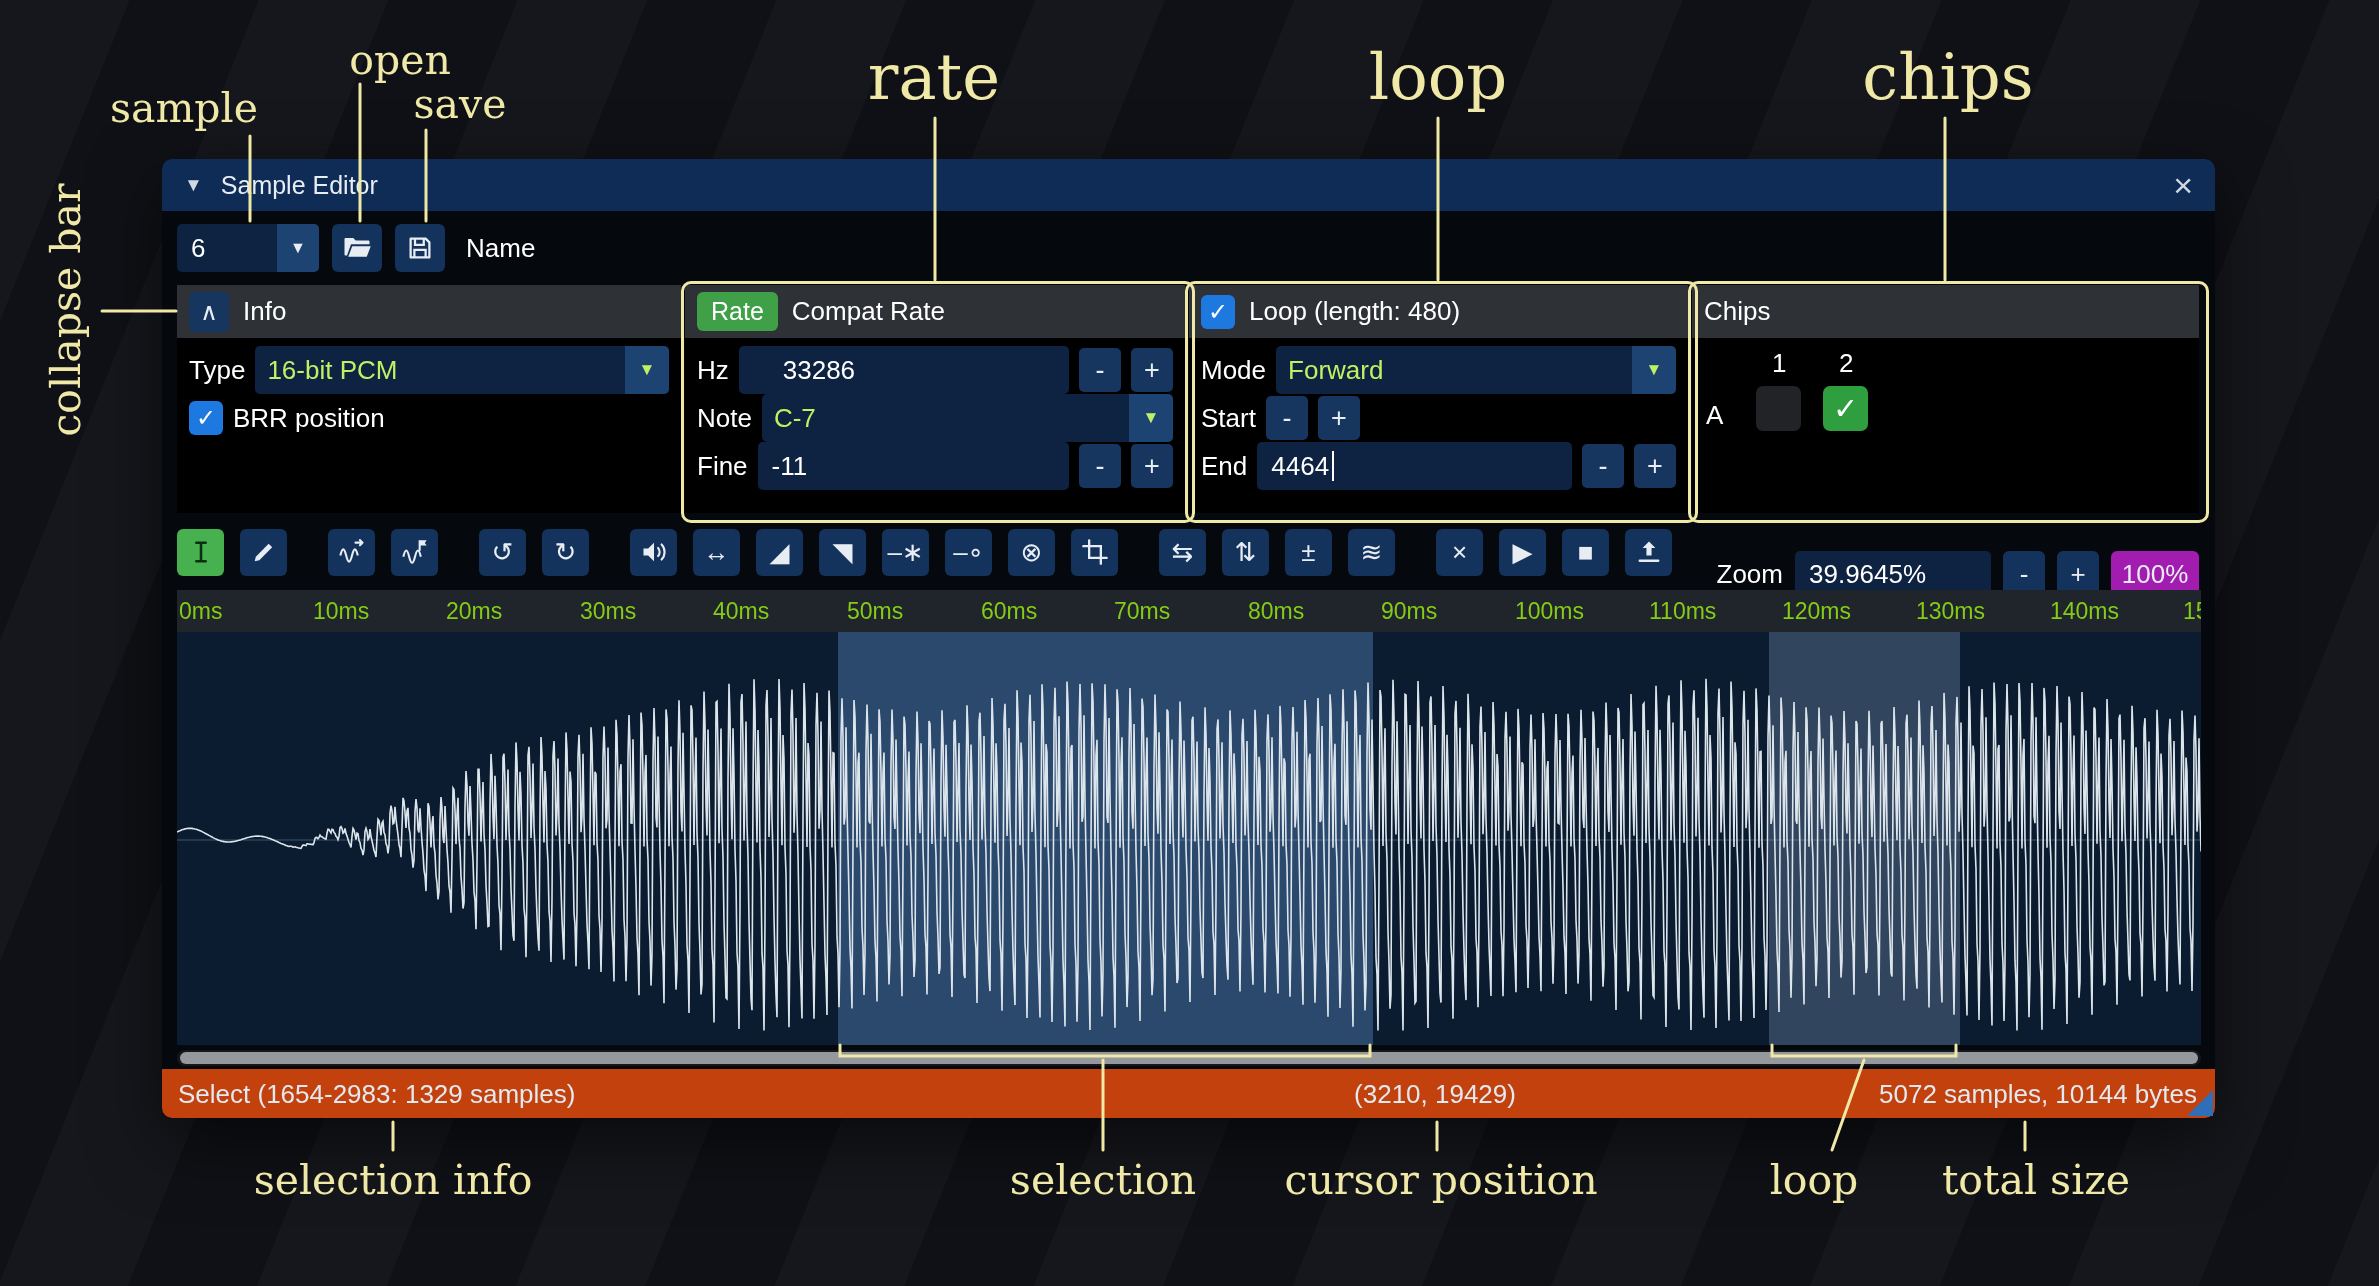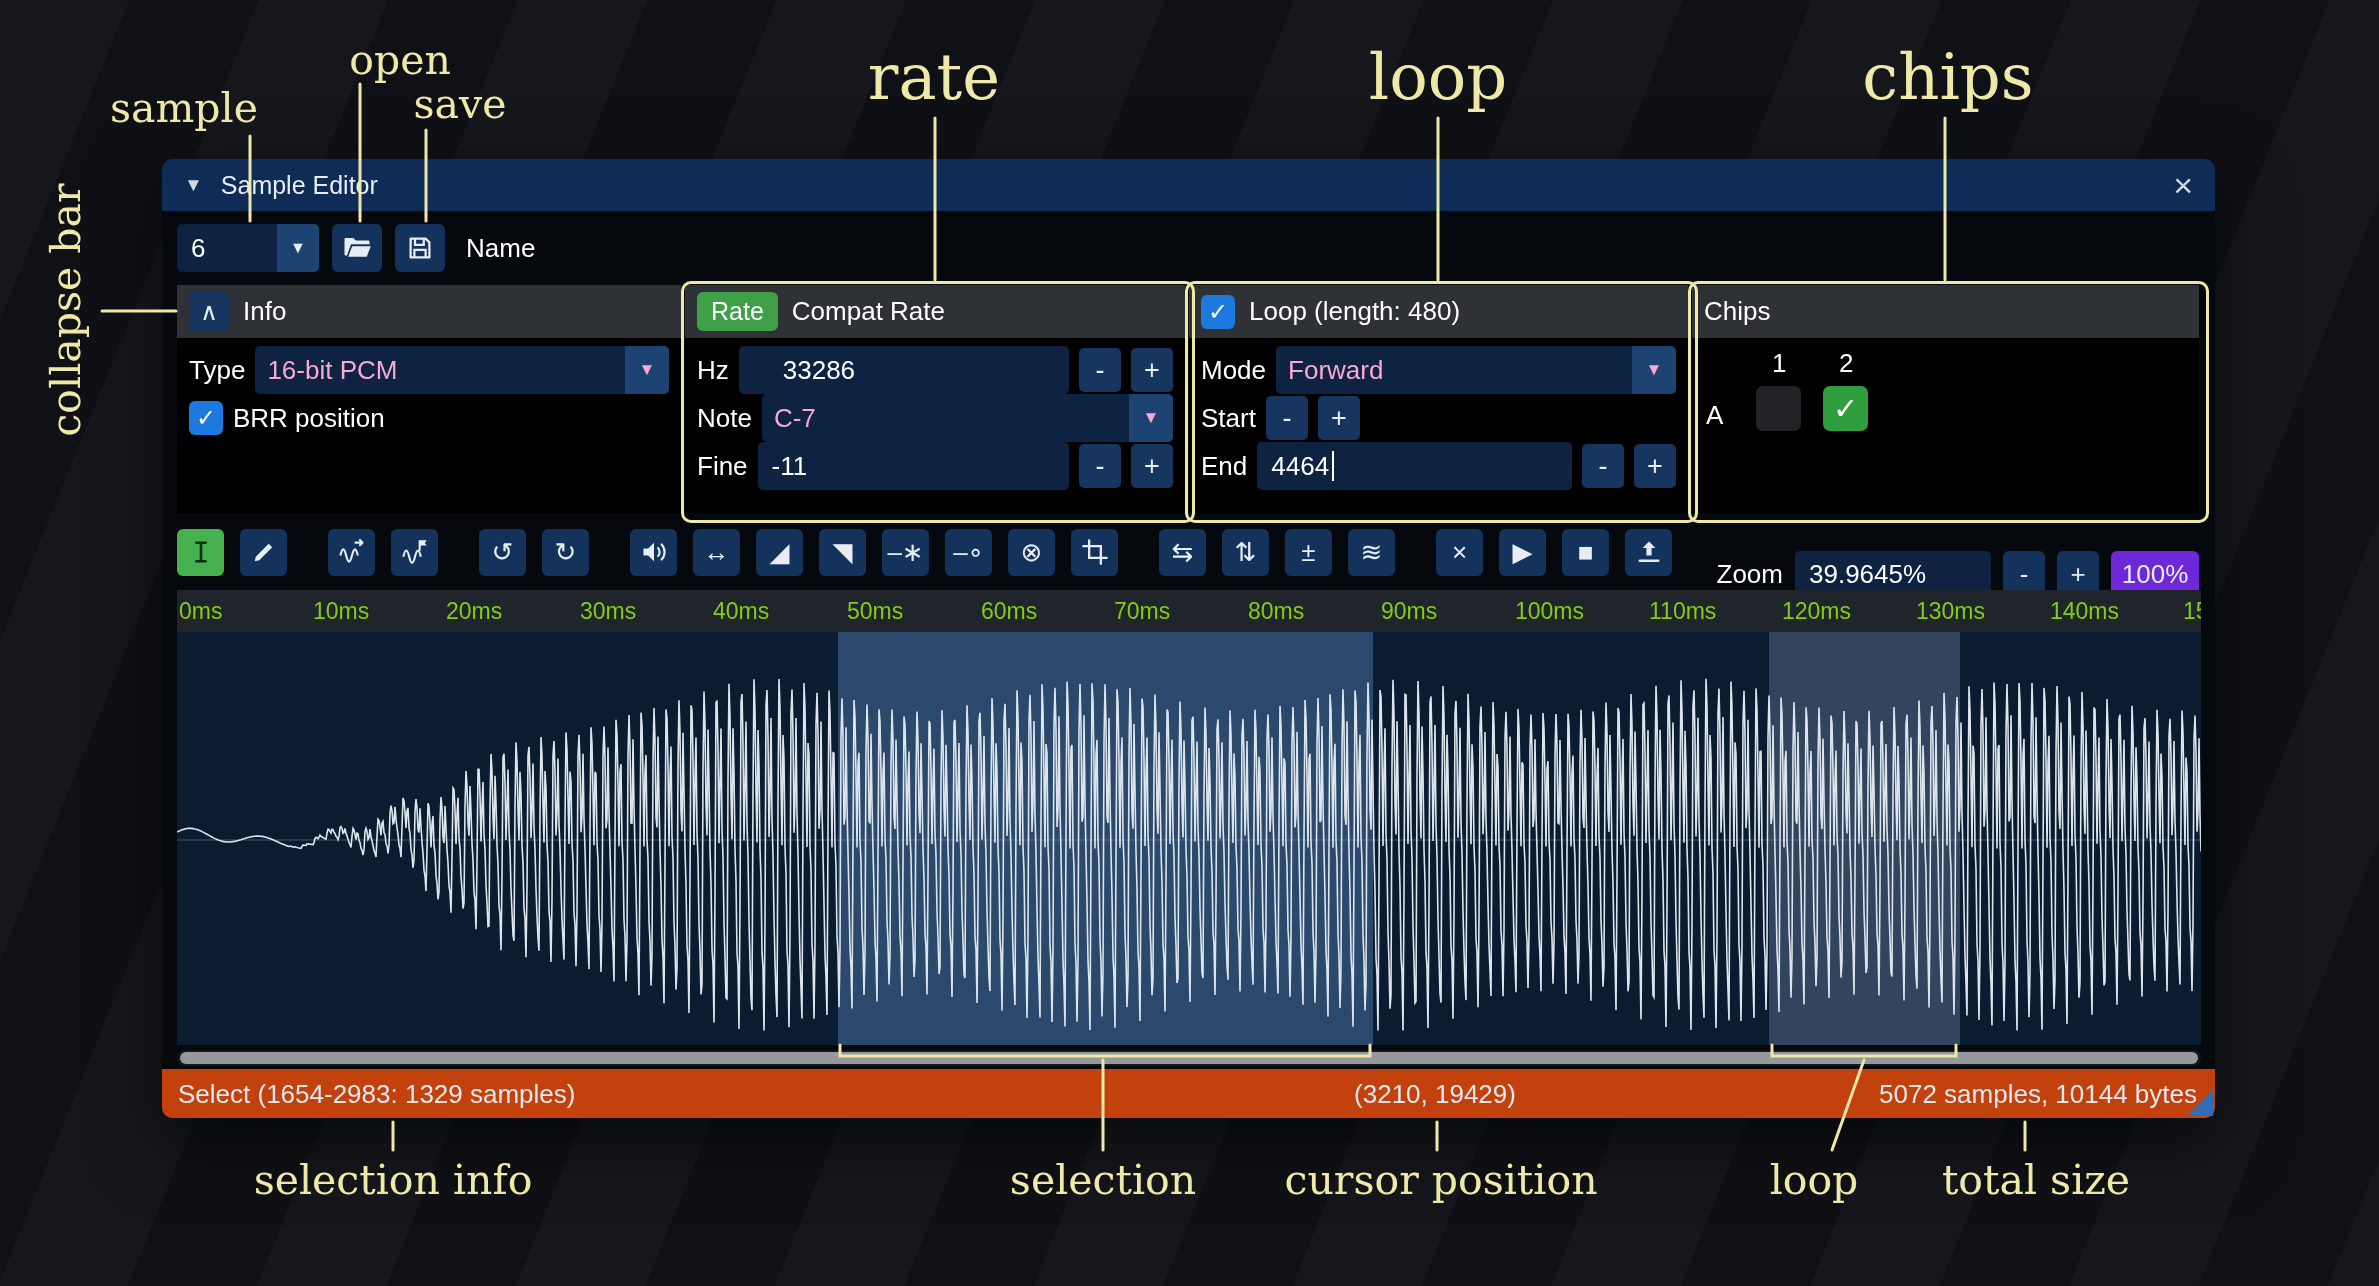--- a/index.html
+++ b/index.html
@@ -37,21 +37,21 @@
   .name-input{flex:1;}
   
   .panels{position:absolute;left:15px;top:126px;width:2022px;height:228px;display:grid;
     grid-template-columns:504px 500px 499px 507px;gap:4px;}
   .panel{background:#000;display:flex;flex-direction:column;overflow:hidden;}
   .phead{height:53px;background:#2e3136;display:flex;align-items:center;gap:14px;padding:0 12px;color:#fff;font-size:26px;flex:0 0 auto;}
   .pbody{flex:1;padding:8px 12px;display:flex;flex-direction:column;}
   .frow{display:flex;align-items:center;gap:10px;height:48px;}
   .frow .flabel{color:#fff;font-size:26px;flex:0 0 auto;}
   .frow .textfield{flex:1;}
-  .dd{flex:1;display:flex;height:48px;border-radius:5px;overflow:hidden;background:#0e2342;color:#f9a8d4;font-size:26px;}
+  .dd{flex:1;display:flex;height:48px;border-radius:5px;overflow:hidden;background:#0e2342;color:#bef264;font-size:26px;}
   .dd .val{flex:1;display:flex;align-items:center;padding:0 12px;}
   .dd .arrow{width:44px;background:#1d4373;display:flex;align-items:center;justify-content:center;font-size:17px;}
   .sqbtn{width:42px;height:44px;background:#16355f;border-radius:5px;color:#e8edf4;font-size:27px;
     display:flex;align-items:center;justify-content:center;}
   .chev{width:40px;height:40px;background:#16355f;border-radius:6px;color:#e8edf4;font-size:24px;
     display:flex;align-items:center;justify-content:center;}
   .checkbox{width:34px;height:34px;border-radius:6px;background:#1d79e0;color:#fff;font-size:24px;
     display:flex;align-items:center;justify-content:center;}
   .rate-pill{background:#3fa047;color:#fff;border-radius:6px;padding:5px 14px;font-size:25px;}
   .caret{display:inline-block;width:2px;height:30px;background:#fff;margin-left:3px;vertical-align:middle;}
@@ -65,21 +65,21 @@
   
   .toolbar{position:absolute;left:15px;top:369px;width:2022px;height:48px;display:flex;align-items:center;gap:16px;}
   .tbtn{width:47px;height:47px;background:#14335c;border-radius:6px;color:#e8edf4;font-size:26px;
     display:flex;align-items:center;justify-content:center;flex:0 0 auto;}
   .tbtn.active{background:#47b14f;color:#0b2d12;}
   .tbtn.grp{margin-left:25px;}
   .zoomwrap{margin-left:auto;display:flex;align-items:center;gap:12px;margin-top:44px;}
   .zoomval{width:196px;height:47px;background:#0e2342;border-radius:5px;color:#fff;font-size:26px;
     display:flex;align-items:center;padding:0 14px;box-sizing:border-box;}
   .zbtn{width:42px;height:47px;}
-  .zreset{width:88px;height:47px;background:#6d28d9;border-radius:6px;color:#e8edf4;font-size:26px;
+  .zreset{width:88px;height:47px;background:#a21caf;border-radius:6px;color:#e8edf4;font-size:26px;
     display:flex;align-items:center;justify-content:center;}
   
   .ruler{position:absolute;left:15px;top:431px;width:2024px;height:42px;background:#20242b;overflow:hidden;}
   .ruler span{position:absolute;top:8px;color:#84cc16;font-size:23px;white-space:nowrap;}
   .wave{position:absolute;left:15px;top:473px;width:2024px;height:413px;background:#0b1c31;overflow:hidden;}
   .sel-region{position:absolute;top:0;bottom:0;left:661px;width:535px;background:rgba(96,146,205,0.38);}
   .loop-region{position:absolute;top:0;bottom:0;left:1592px;width:191px;background:rgba(140,165,200,0.30);}
   .midline{position:absolute;left:0;right:0;top:50%;height:2px;background:rgba(170,200,225,0.16);}
   .wave svg{position:absolute;left:0;top:0;}
   .scrollbar{position:absolute;left:15px;top:891px;width:2024px;height:16px;background:#15171b;border-radius:8px;}

